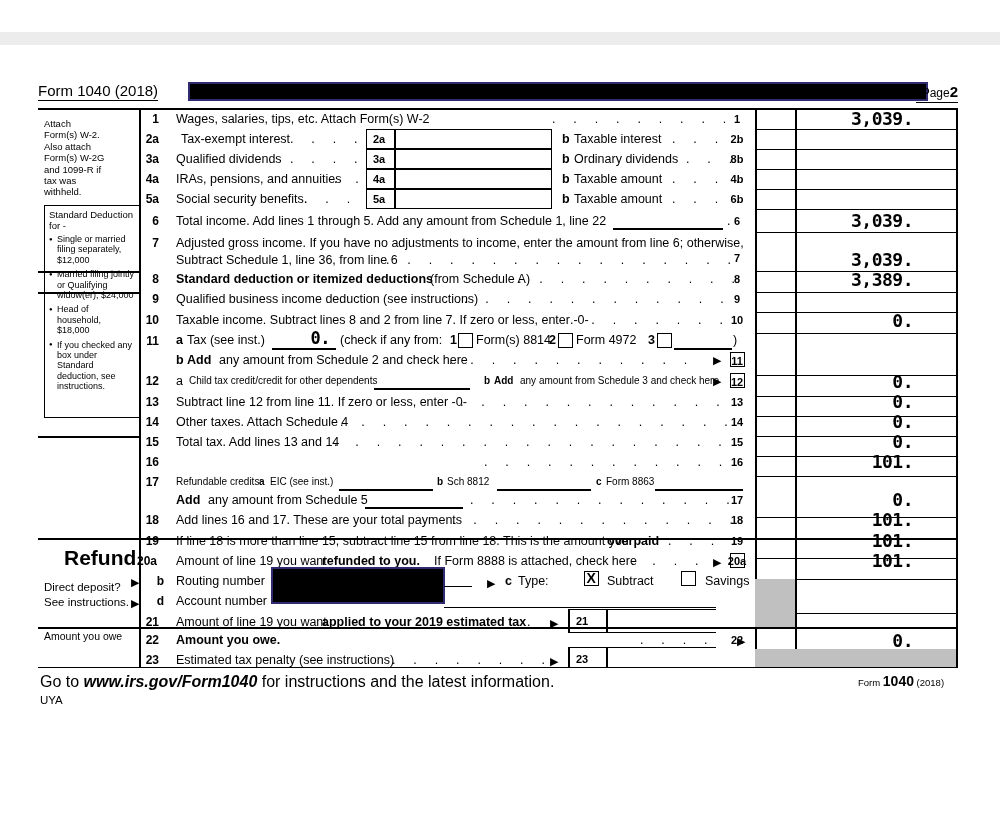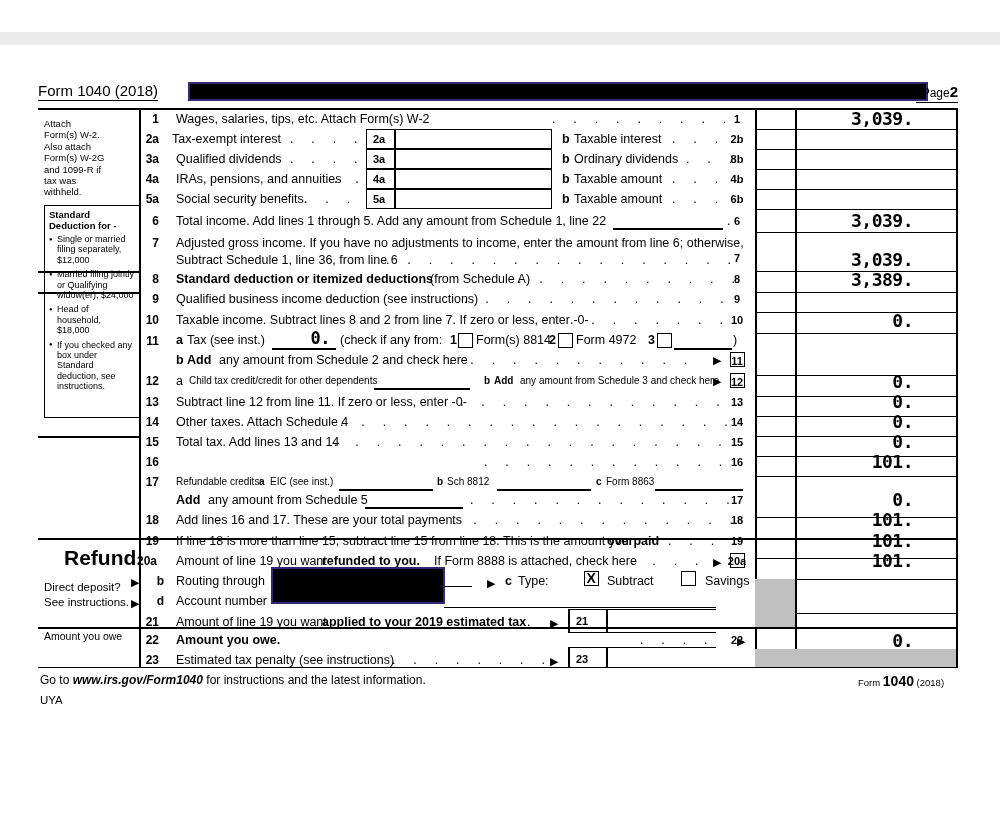--- a/index.html
+++ b/index.html
@@ -28,21 +28,21 @@
   .h-top{position:absolute;left:0;top:0;width:920px;height:1.5px;background:#000;}
   .h-bot{position:absolute;left:0;top:558.5px;width:920px;height:1.5px;background:#000;}
 
   
   .aline{position:absolute;left:717px;height:1px;background:#000;width:201px;}
   .aline-full{position:absolute;left:0px;height:1.5px;background:#000;width:920px;}
 
   
   .attach-note{position:absolute;left:44px;top:118px;width:62px;font-size:9.5px;line-height:11.4px;}
   .sd-box{position:absolute;left:44px;top:205px;width:96px;height:213px;border:1.5px solid #000;box-sizing:border-box;padding:3px 4px 0 4px;font-size:9px;line-height:10.4px;}
-  .sd-box .ttl{font-weight:bold;font-size:9.5px;line-height:11px;margin-bottom:3px;}
+  .sd-box .ttl{font-weight:normal;font-size:9.5px;line-height:11px;margin-bottom:3px;}
   .sd-box ul{margin:0;padding:0;list-style:none;}
   .sd-box li{position:relative;padding-left:8px;margin-bottom:4px;}
   .sd-box li:before{content:"\25CF";position:absolute;left:0;top:-0.5px;font-size:6px;}
 
   .refund-lbl{position:absolute;left:44px;top:546px;font-size:21px;font-weight:bold;margin-left:20px;}
   .dd-note{position:absolute;left:44px;top:580px;font-size:11.5px;line-height:15px;}
   .owe-lbl{position:absolute;left:44px;top:630px;font-size:10.5px;}
 
   
   .num{position:absolute;font-size:12px;font-weight:bold;text-align:right;width:26px;}
@@ -66,21 +66,21 @@
   .ul{position:absolute;height:1.2px;background:#000;}
 
   
   .cbx{position:absolute;width:15px;height:15px;border:1.5px solid #000;box-sizing:border-box;}
   .cbx.checked:before{content:"X";position:absolute;left:1.5px;top:-2px;font-size:14px;font-weight:bold;font-family:"Liberation Sans",sans-serif;}
   .arrow{position:absolute;font-size:11px;}
 
   .shade{position:absolute;background:#c0c0c0;}
 
   
-  .foot-left{position:absolute;left:40px;top:673px;font-size:12px;}
+  .foot-left{position:absolute;left:40px;top:673px;font-size:16px;}
   .foot-right{position:absolute;left:858px;top:673px;font-size:9.5px;white-space:nowrap;}
   .foot-right b{font-size:14px;}
   .uya{position:absolute;left:40px;top:694px;font-size:11.5px;}
 </style>
 </head>
 <body>
 
 <div class="gray-band"></div>
 
 <div class="page">
@@ -152,21 +152,21 @@
     <div class="shade" style="left:717px;top:541px;width:201px;height:17.5px"></div>
   </div>
 
   <div class="num" style="left:133px;top:112px">1</div>
   <div class="txt" style="left:176px;top:112px">Wages, salaries, tips, etc. Attach Form(s) W-2</div>
   <div class="dots" style="left:552px;top:112px;width:190px">. . . . . . . . . . . . . .</div>
   <div class="acell-num" style="top:113px">1</div>
   <div class="acell-val" style="top:108px">3,039.</div>
 
   <div class="num" style="left:133px;top:132px">2a</div>
-  <div class="txt" style="left:172px;top:132px">Tax-exempt interest</div>
+  <div class="txt" style="left:181px;top:132px">Tax-exempt interest</div>
   <div class="dots" style="left:290px;top:132px;width:74px">. . . . . .</div>
   <div class="subbox" style="left:366px;top:129px;width:186px;height:20px"></div>
   <div class="sublbl" style="left:373px;top:133px">2a</div>
   <div class="ul" style="left:394px;top:129px;width:1.5px;height:20px"></div>
   <div class="txt bold" style="left:562px;top:132px">b</div>
   <div class="txt" style="left:574px;top:132px">Taxable interest</div>
   <div class="dots" style="left:672px;top:132px;width:70px">. . . . . .</div>
   <div class="acell-num" style="top:133px">2b</div>
   <div class="acell-val" style="top:128px"></div>
 
@@ -337,21 +337,21 @@
   <div class="txt bold" style="left:322px;top:554px">refunded to you.</div>
   <div class="txt" style="left:434px;top:554px">If Form 8888 is attached, check here</div>
   <div class="dots" style="left:631px;top:554px;width:82px">. . . . . . .</div>
   <div class="arrow" style="left:713px;top:556px">▶</div>
   <div class="cbx" style="left:730px;top:553px"></div>
   <div class="acell-num" style="top:555px">20a</div>
   <div class="acell-val" style="top:550px">101.</div>
 
   <div class="arrow" style="left:131px;top:576px">▶</div>
   <div class="num" style="left:138px;top:574px">b</div>
-  <div class="txt" style="left:176px;top:574px">Routing through</div>
+  <div class="txt" style="left:176px;top:574px">Routing number</div>
   <div class="redact" style="left:271px;top:567px;width:174px;height:37px;position:absolute"></div>
   <div class="ul" style="left:444px;top:586px;width:28px;height:1.2px"></div>
   <div class="arrow" style="left:487px;top:577px">▶</div>
   <div class="txt bold" style="left:505px;top:574px">c</div>
   <div class="txt" style="left:518px;top:574px">Type:</div>
   <div class="cbx checked" style="left:584px;top:571px"></div>
   <div class="txt" style="left:607px;top:574px">Subtract</div>
   <div class="cbx" style="left:681px;top:571px"></div>
   <div class="txt" style="left:705px;top:574px">Savings</div>
 

